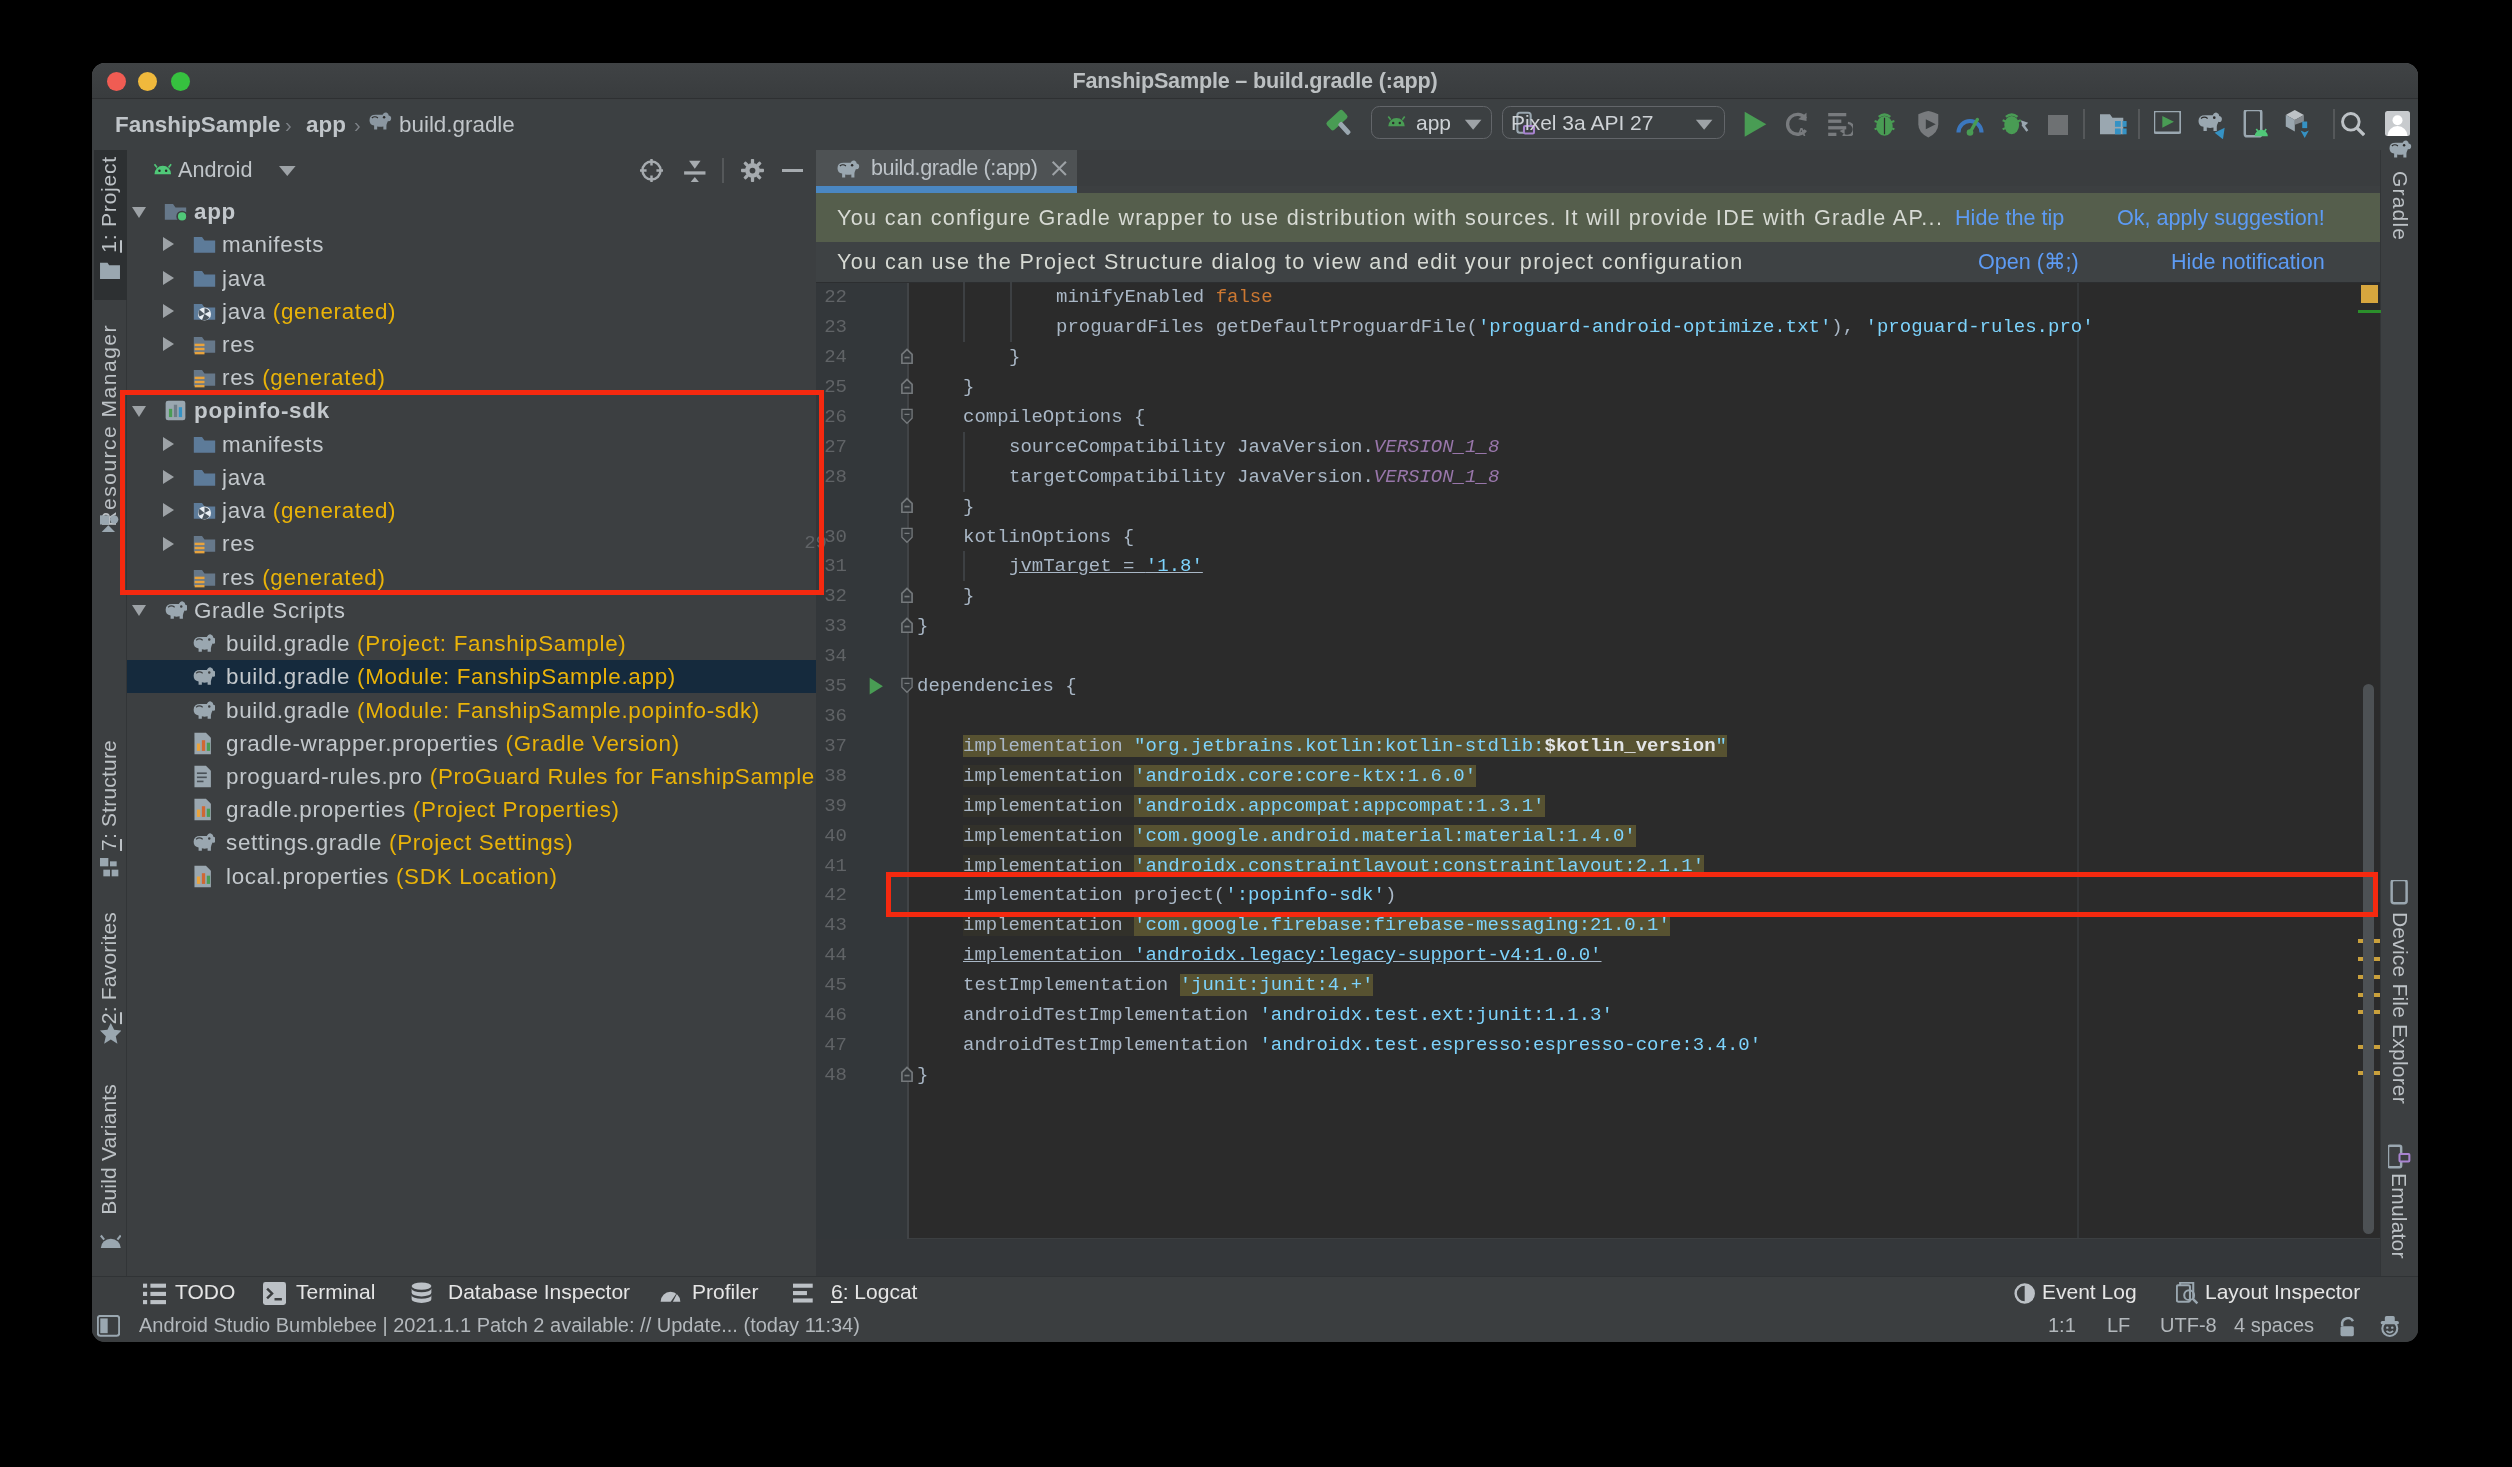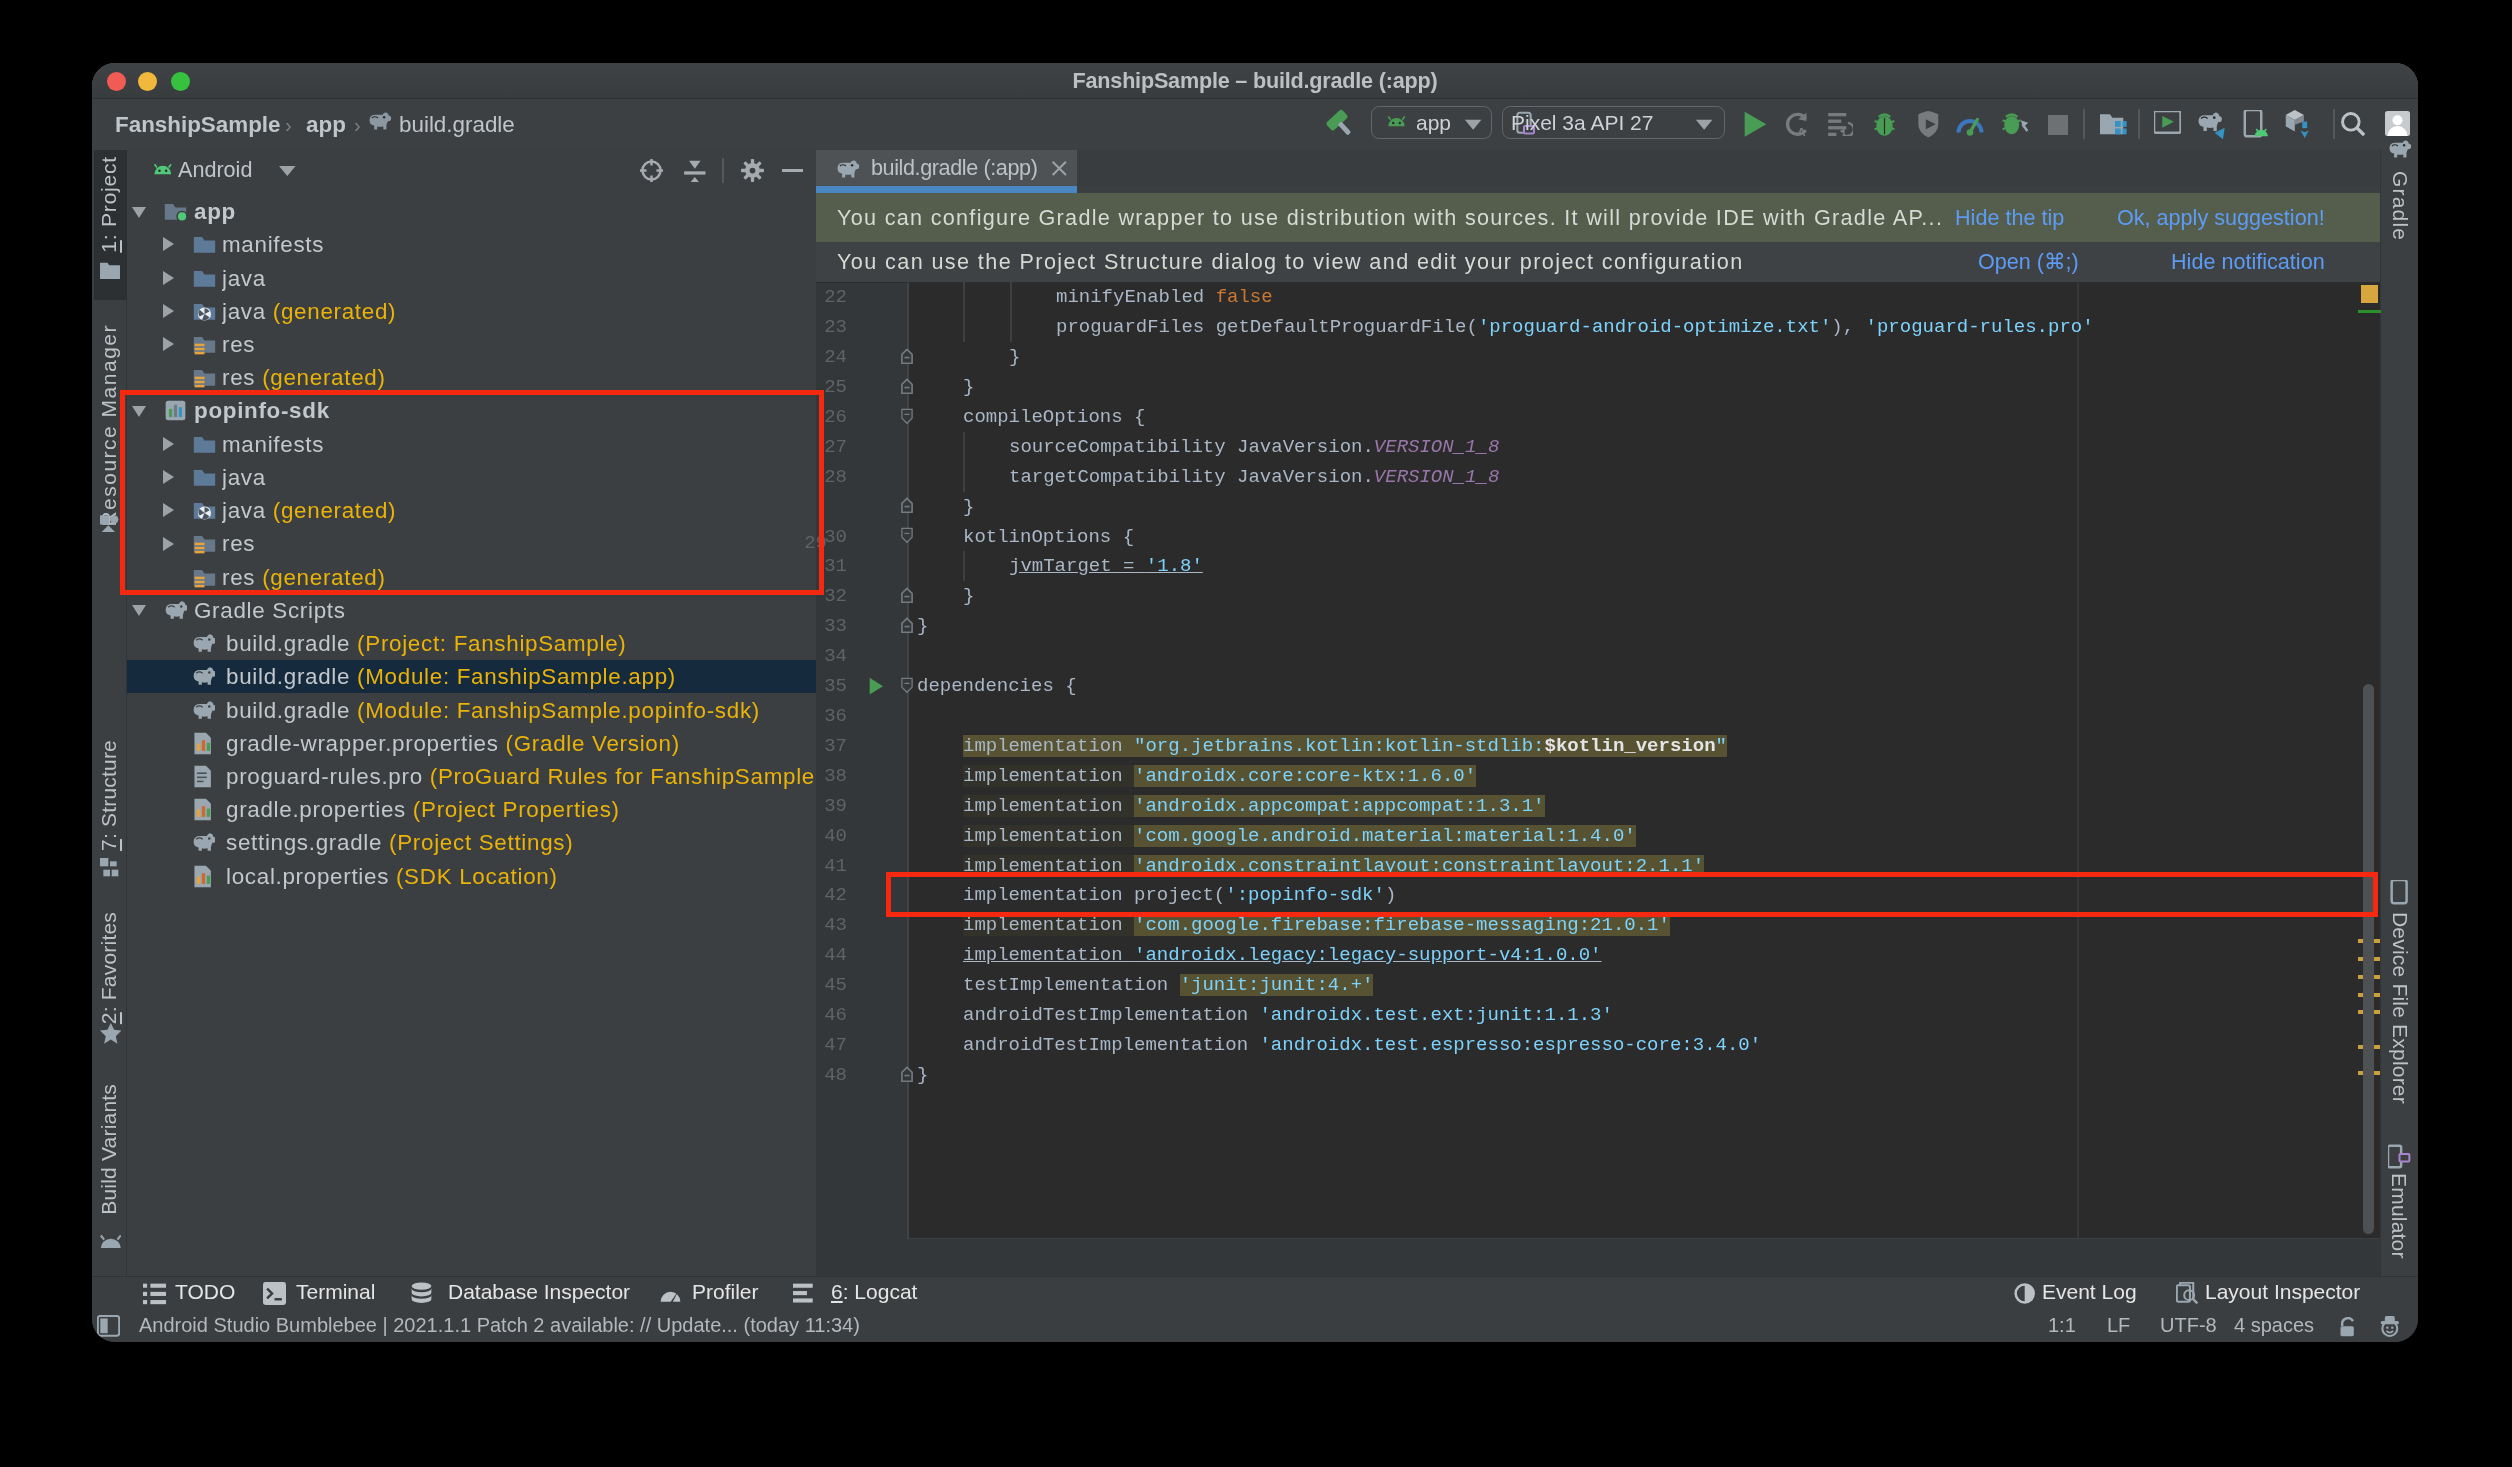--- a/index.html
+++ b/index.html
@@ -1,17 +1,17 @@
 <!DOCTYPE html>
 <html style="font-size:13.3px"><head><meta charset="utf-8"><style>
 * { margin:0; padding:0; box-sizing:border-box; }
 html,body { width:2512px; height:1467px; background:#000; overflow:hidden; }
 body { font-family:"Liberation Sans",sans-serif; }
 #win { position:absolute; left:92px; top:63px; width:2326px; height:1279px;
-  background:#3c3f41; border-radius:23px; overflow:hidden; box-shadow:inset 0 1.7px 0 #56595c; }
+  background:#3c3f41; border-radius:13px; overflow:hidden; box-shadow:inset 0 1.7px 0 #56595c; }
 .abs { position:absolute; }
 
 #titlebar { position:absolute; left:0; top:0; width:2326px; height:36px;
   background:linear-gradient(#404345,#393c3e); border-bottom:1.7px solid #2e3032;}
 .light { position:absolute; top:9.1px; width:19px; height:19px; border-radius:50%; }
 #title { position:absolute; top:0; left:0; width:2326px; height:34px; line-height:36px;
   text-align:center; color:#bcc0c2; font-size:21.6px; font-weight:700; letter-spacing:-0.2px;}
 
 #toolbar { position:absolute; left:0; top:37px; width:2326px; height:50px; background:#3c4042; }
 .crumb { position:absolute; top:37px; height:50px; line-height:50px; color:#c0c5c9; font-size:22.4px; }

